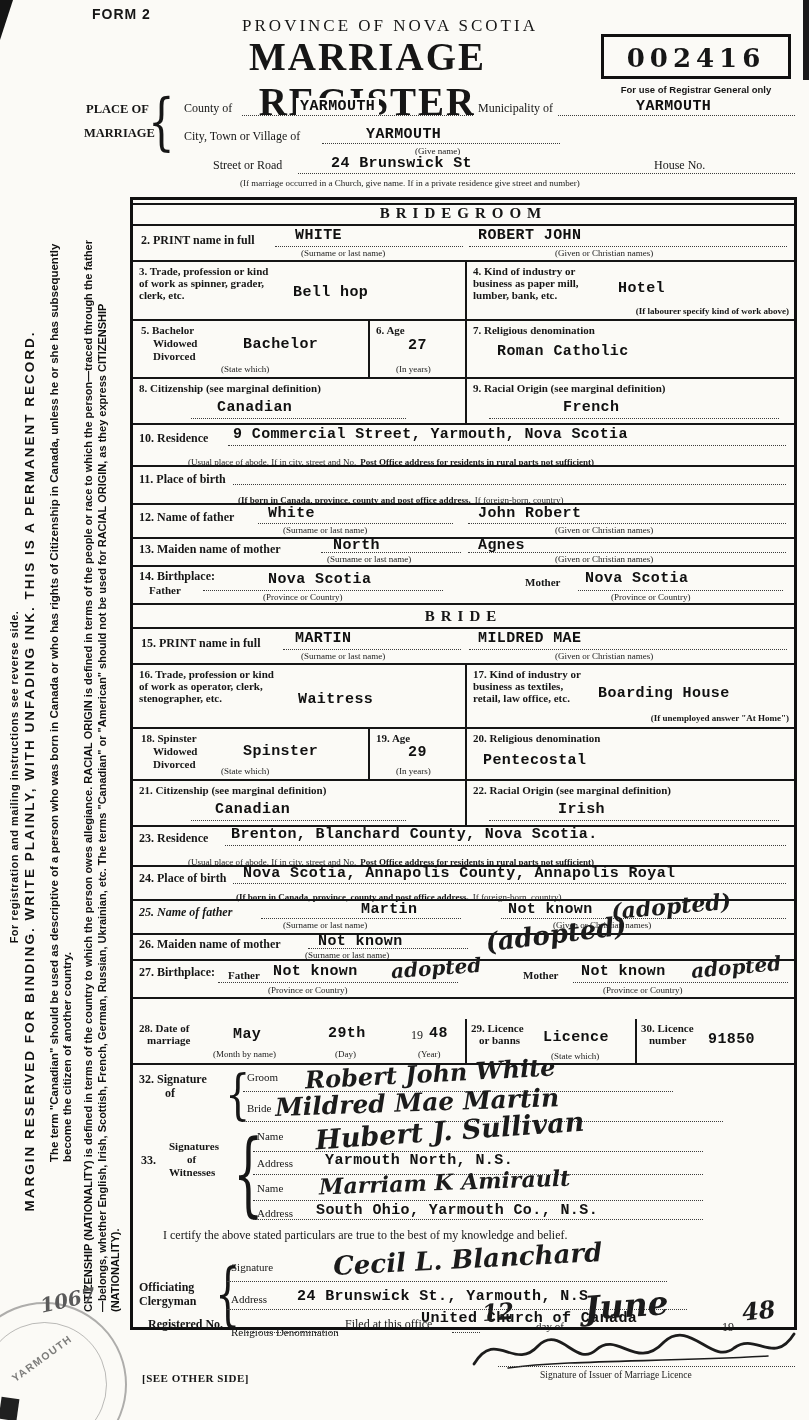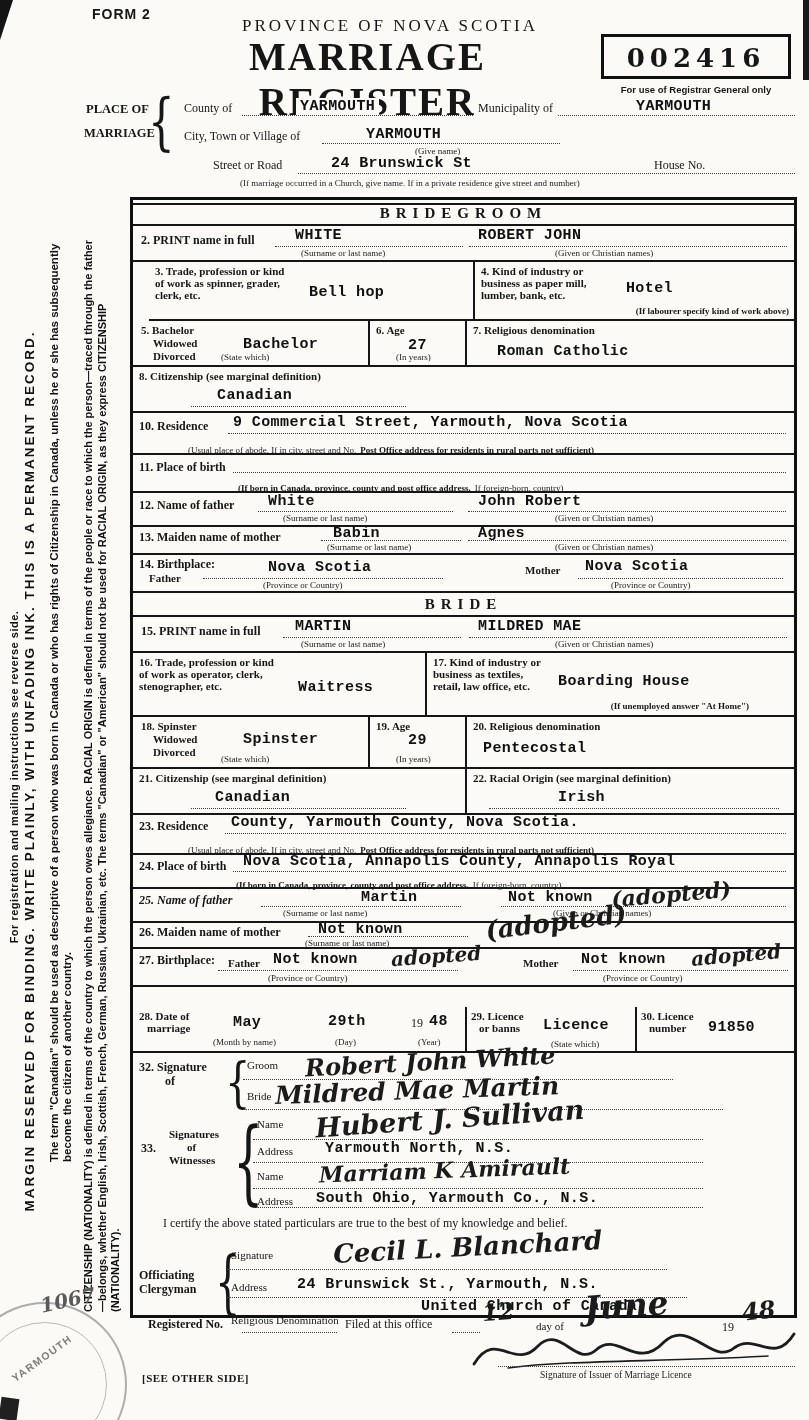--- a/index.html
+++ b/index.html
@@ -87,33 +87,33 @@
     <div class="row" style="height:36px;">
       <span class="abs lbl" style="left:8px;top:7px;">2. PRINT name in full</span>
       <span class="abs dotu" style="left:142px;top:19px;width:188px;"></span>
       <span class="abs typed" style="left:162px;top:1px;">WHITE</span>
       <span class="abs sub" style="left:168px;top:22px;">(Surname or last name)</span>
       <span class="abs dotu" style="left:336px;top:19px;width:318px;"></span>
       <span class="abs typed" style="left:345px;top:1px;">ROBERT JOHN</span>
       <span class="abs sub" style="left:422px;top:22px;">(Given or Christian names)</span>
     </div>
 
-    <div class="row cells" style="height:59px;margin-left:16px;">
+    <div class="row cells" style="height:59px;">
       <div class="cell" style="width:332px;">
         <div class="abs lbl-sm" style="left:6px;top:3px;width:140px;">3. Trade, profession or kind of work as spinner, grader, clerk, etc.</div>
         <span class="abs typed" style="left:160px;top:22px;">Bell hop</span>
       </div>
       <div class="cell bl" style="width:329px;">
         <div class="abs lbl-sm" style="left:6px;top:3px;width:122px;">4. Kind of industry or business as paper mill, lumber, bank, etc.</div>
         <span class="abs typed" style="left:151px;top:18px;">Hotel</span>
         <span class="abs sub-b" style="right:5px;bottom:3px;">(If labourer specify kind of work above)</span>
       </div>
     </div>
 
-    <div class="row cells" style="height:46px;">
+    <div class="row cells" style="height:58px;">
       <div class="cell" style="width:235px;">
         <span class="abs lbl-sm" style="left:8px;top:3px;">5. Bachelor</span>
         <span class="abs lbl-sm" style="left:20px;top:16px;">Widowed</span>
         <span class="abs lbl-sm" style="left:20px;top:29px;">Divorced</span>
         <span class="abs typed" style="left:110px;top:15px;">Bachelor</span>
         <span class="abs sub" style="left:88px;bottom:3px;">(State which)</span>
       </div>
       <div class="cell bl" style="width:97px;">
         <span class="abs lbl-sm" style="left:6px;top:3px;">6. Age</span>
         <span class="abs typed" style="left:38px;top:16px;">27</span>
@@ -123,20 +123,25 @@
         <span class="abs lbl-sm" style="left:6px;top:3px;">7. Religious denomination</span>
         <span class="abs typed" style="left:30px;top:22px;">Roman Catholic</span>
       </div>
     </div>
 
     <div class="row cells" style="height:46px;">
       <div class="cell" style="width:332px;">
         <span class="abs lbl-sm" style="left:6px;top:3px;">8. Citizenship (see marginal definition)</span>
         <span class="abs dotu" style="left:58px;top:38px;width:215px;"></span>
         <span class="abs typed" style="left:84px;top:20px;">Canadian</span>
+      </div>
+      <div class="cell bl" style="width:329px;">
+        <span class="abs lbl-sm" style="left:6px;top:3px;">9. Racial Origin (see marginal definition)</span>
+        <span class="abs dotu" style="left:22px;top:38px;width:290px;"></span>
+        <span class="abs typed" style="left:96px;top:20px;">French</span>
       </div>
     </div>
 
     <div class="row" style="height:42px;">
       <span class="abs lbl" style="left:6px;top:6px;">10. Residence</span>
       <span class="abs dotu" style="left:95px;top:19px;width:558px;"></span>
       <span class="abs typed" style="left:100px;top:1px;">9 Commercial Street, Yarmouth, Nova Scotia</span>
       <div class="abs" style="left:55px;top:26px;">
         <span class="sub">(Usual place of abode.   If in city, street and No.</span>
         <span class="sub-b">Post Office address for residents in rural parts not sufficient)</span>
@@ -158,21 +163,21 @@
       <span class="abs typed" style="left:135px;top:0;">White</span>
       <span class="abs sub" style="left:150px;top:20px;">(Surname or last name)</span>
       <span class="abs dotu" style="left:335px;top:17px;width:318px;"></span>
       <span class="abs typed" style="left:345px;top:0;">John Robert</span>
       <span class="abs sub" style="left:422px;top:20px;">(Given or Christian names)</span>
     </div>
 
     <div class="row" style="height:28px;">
       <span class="abs lbl" style="left:6px;top:3px;">13. Maiden name of mother</span>
       <span class="abs dotu" style="left:188px;top:12px;width:140px;"></span>
-      <span class="abs typed" style="left:200px;top:-2px;">Babin</span>
+      <span class="abs typed" style="left:200px;top:-2px;">North</span>
       <span class="abs sub" style="left:194px;top:15px;">(Surname or last name)</span>
       <span class="abs dotu" style="left:335px;top:12px;width:318px;"></span>
       <span class="abs typed" style="left:345px;top:-2px;">Agnes</span>
       <span class="abs sub" style="left:422px;top:15px;">(Given or Christian names)</span>
     </div>
 
     <div class="row" style="height:38px;">
       <span class="abs lbl" style="left:6px;top:2px;">14. Birthplace:</span>
       <span class="abs lbl-sm" style="left:16px;top:17px;">Father</span>
       <span class="abs dotu" style="left:70px;top:22px;width:240px;"></span>
@@ -192,21 +197,21 @@
       <span class="abs lbl" style="left:8px;top:7px;">15. PRINT name in full</span>
       <span class="abs dotu" style="left:150px;top:19px;width:178px;"></span>
       <span class="abs typed" style="left:162px;top:1px;">MARTIN</span>
       <span class="abs sub" style="left:168px;top:22px;">(Surname or last name)</span>
       <span class="abs dotu" style="left:336px;top:19px;width:318px;"></span>
       <span class="abs typed" style="left:345px;top:1px;">MILDRED MAE</span>
       <span class="abs sub" style="left:422px;top:22px;">(Given or Christian names)</span>
     </div>
 
     <div class="row cells" style="height:64px;">
-      <div class="cell" style="width:292px;">
+      <div class="cell" style="width:332px;">
         <div class="abs lbl-sm" style="left:6px;top:3px;width:142px;">16. Trade, profession or kind of work as operator, clerk, stenographer, etc.</div>
         <span class="abs typed" style="left:165px;top:26px;">Waitress</span>
       </div>
       <div class="cell bl" style="width:329px;">
         <div class="abs lbl-sm" style="left:6px;top:3px;width:118px;">17. Kind of industry or business as textiles, retail, law office, etc.</div>
         <span class="abs typed" style="left:131px;top:20px;">Boarding House</span>
         <span class="abs sub-b" style="right:5px;bottom:4px;">(If unemployed answer "At Home")</span>
       </div>
     </div>
 
@@ -238,21 +243,21 @@
       <div class="cell bl" style="width:329px;">
         <span class="abs lbl-sm" style="left:6px;top:3px;">22. Racial Origin (see marginal definition)</span>
         <span class="abs dotu" style="left:22px;top:38px;width:290px;"></span>
         <span class="abs typed" style="left:91px;top:20px;">Irish</span>
       </div>
     </div>
 
     <div class="row" style="height:40px;">
       <span class="abs lbl" style="left:6px;top:4px;">23. Residence</span>
       <span class="abs dotu" style="left:92px;top:17px;width:561px;"></span>
-      <span class="abs typed" style="left:98px;top:-1px;">County, Yarmouth County, Nova Scotia.</span>
+      <span class="abs typed" style="left:98px;top:-1px;">Brenton, Blanchard County, Nova Scotia.</span>
       <div class="abs" style="left:55px;top:24px;">
         <span class="sub">(Usual place of abode.   If in city, street and No.</span>
         <span class="sub-b">Post Office address for residents in rural parts not sufficient)</span>
       </div>
     </div>
 
     <div class="row" style="height:34px;">
       <span class="abs lbl" style="left:6px;top:4px;">24. Place of birth</span>
       <span class="abs dotu" style="left:100px;top:15px;width:553px;"></span>
       <span class="abs typed" style="left:110px;top:-2px;">Nova Scotia, Annapolis County, Annapolis Royal</span>

